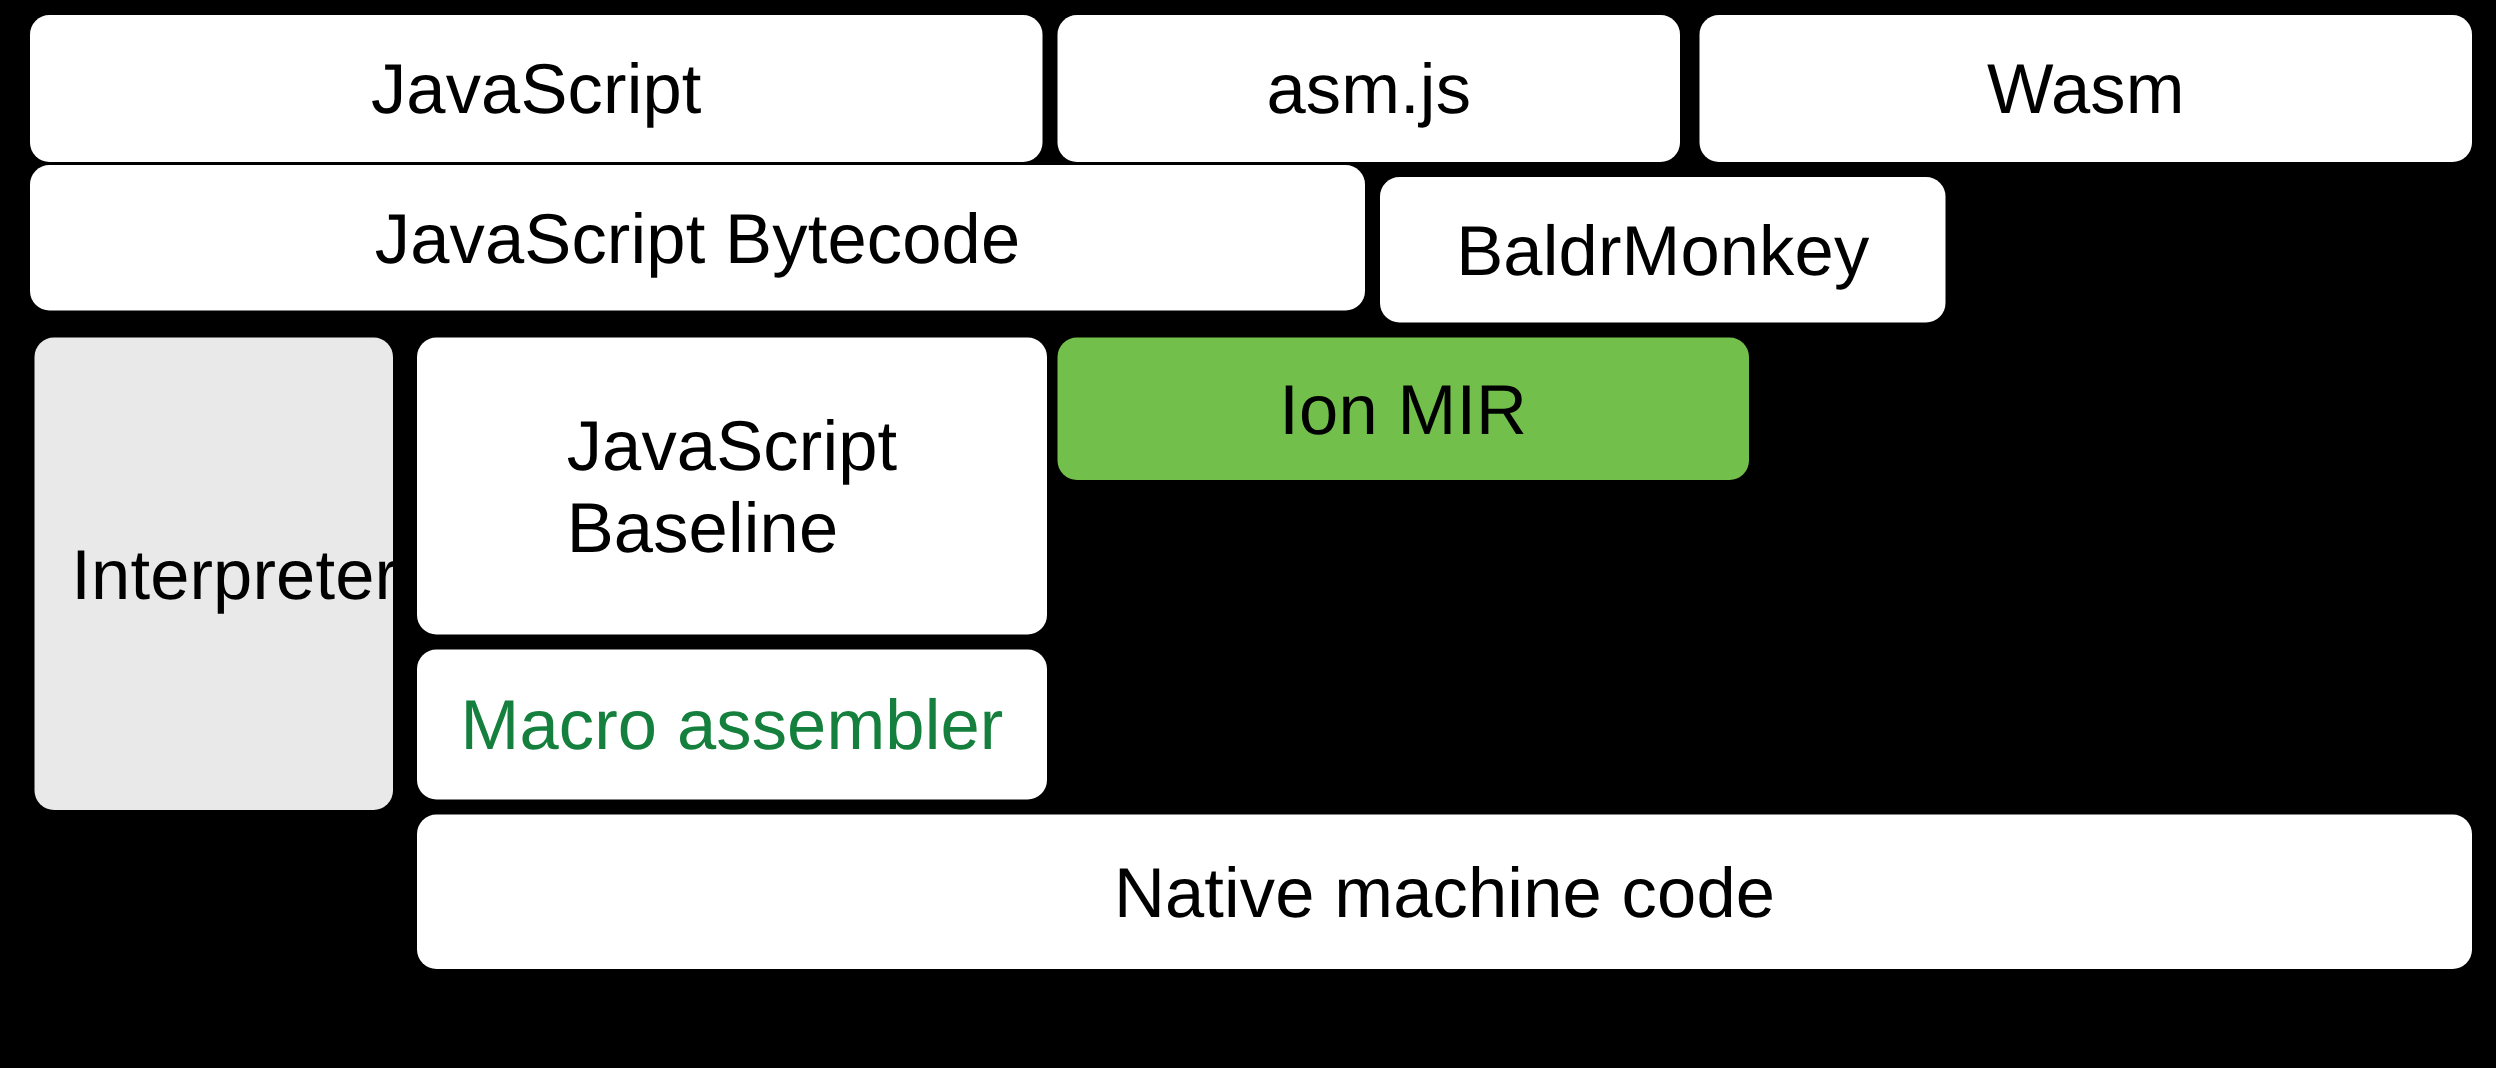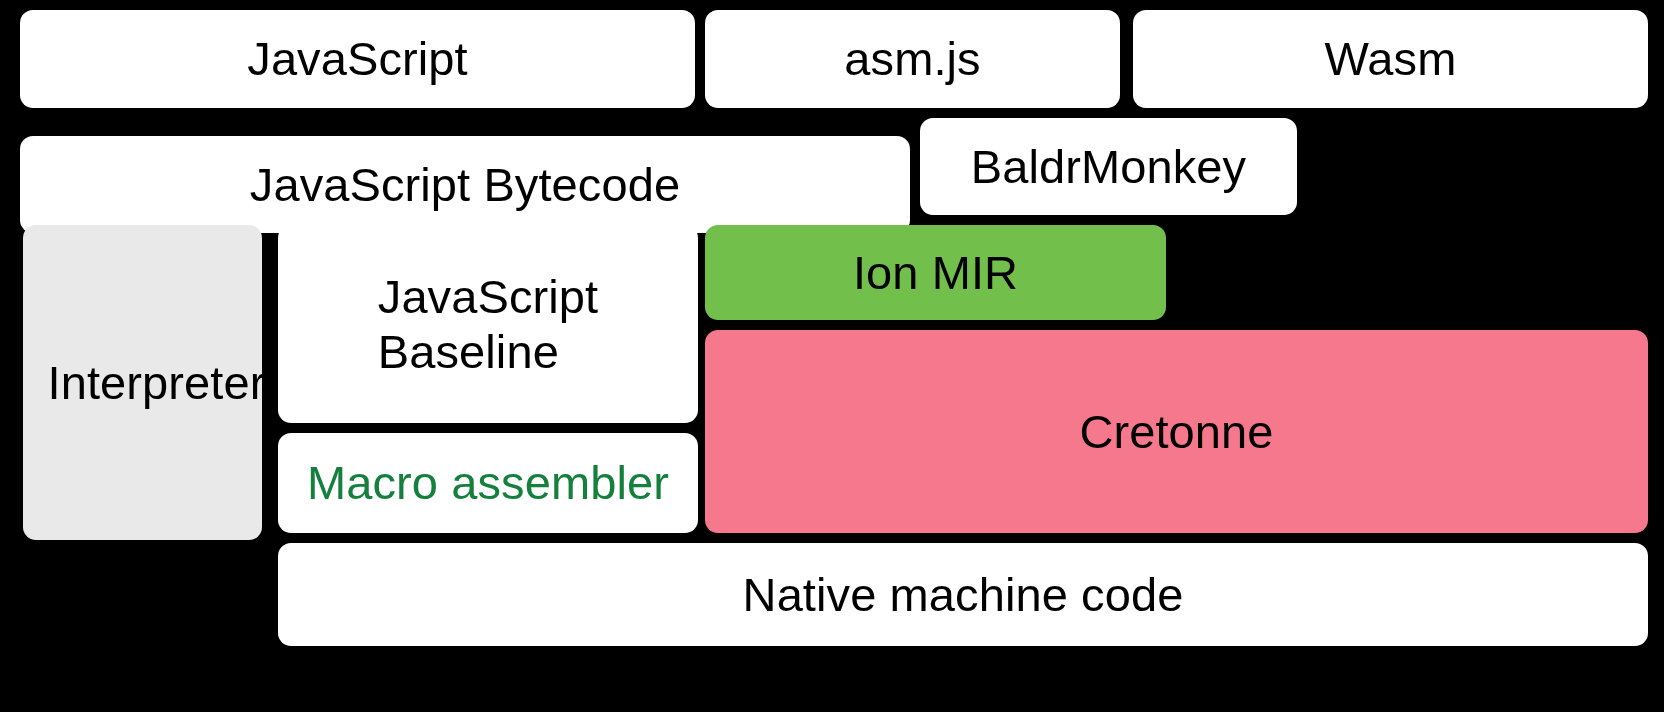--- a/index.html
+++ b/index.html
@@ -40,22 +40,21 @@
   .fill-green { background: #72c04b; }
   .fill-pink  { background: #f5788c; }
 </style>
 </head>
 <body>
 
 <div id="diagram" style="background: rgb(0, 0, 0);">
     <div class="node fill-white" style="left: 20px; top: 10px; width: 675px; height: 98px; background: rgb(255, 255, 255); color: rgb(0, 0, 0);">JavaScript</div>
     <div class="node fill-white" style="left: 705px; top: 10px; width: 415px; height: 98px; background: rgb(255, 255, 255); color: rgb(0, 0, 0);">asm.js</div>
     <div class="node fill-white" style="left: 1133px; top: 10px; width: 515px; height: 98px; background: rgb(255, 255, 255); color: rgb(0, 0, 0);">Wasm</div>
-    <div class="node fill-white" style="left: 20px; top: 136px; width: 890px; height: 97px; background: rgb(255, 255, 255); color: rgb(0, 0, 0);">JavaScript Bytecode</div>
+    <div class="node fill-white" style="left: 20px; top: 110px; width: 890px; height: 97px; background: rgb(255, 255, 255); color: rgb(0, 0, 0);">JavaScript Bytecode</div>
     <div class="node fill-white" style="left: 920px; top: 118px; width: 377px; height: 97px; background: rgb(255, 255, 255); color: rgb(0, 0, 0);">BaldrMonkey</div>
     <div class="node fill-gray" style="left: 23px; top: 225px; width: 239px; height: 315px; background: rgb(233, 233, 233); color: rgb(0, 0, 0); padding-left: 38px;">Interpreter</div>
     <div class="node fill-white" style="left: 278px; top: 225px; width: 420px; height: 198px; background: rgb(255, 255, 255); color: rgb(0, 0, 0);">JavaScript
 Baseline</div>
     <div class="node fill-green" style="left: 705px; top: 225px; width: 461px; height: 95px; background: rgb(114, 192, 75); color: rgb(0, 0, 0);">Ion MIR</div>
     <div class="node fill-white" style="left: 278px; top: 433px; width: 420px; height: 100px; background: rgb(255, 255, 255); color: #15803d;">Macro assembler</div>
-    <div class="node fill-pink" style="left: 705px; top: 330px; width: 943px; height: 203px; background: rgb(245, 120, 140); color: rgb(0, 0, 0);">Cretonne</div>
     <div class="node fill-white" style="left: 278px; top: 543px; width: 1370px; height: 103px; background: rgb(255, 255, 255); color: rgb(0, 0, 0);">Native machine code</div>
   </div>
 
 </body></html>

